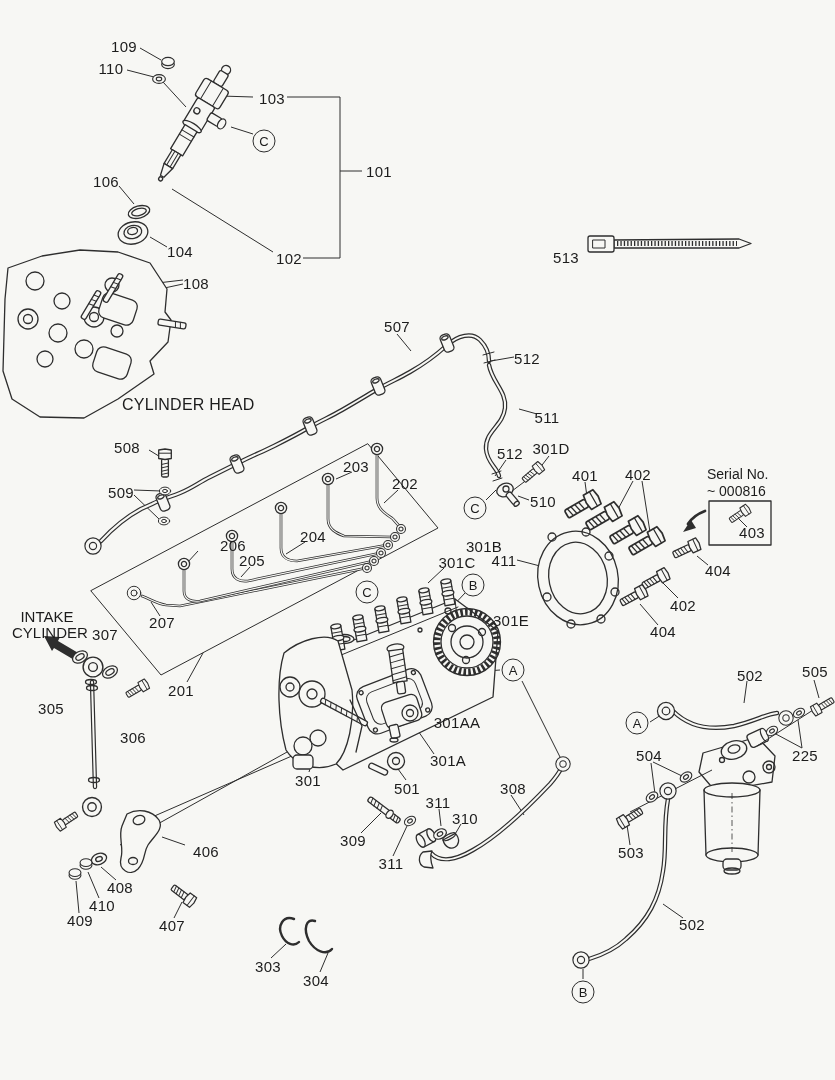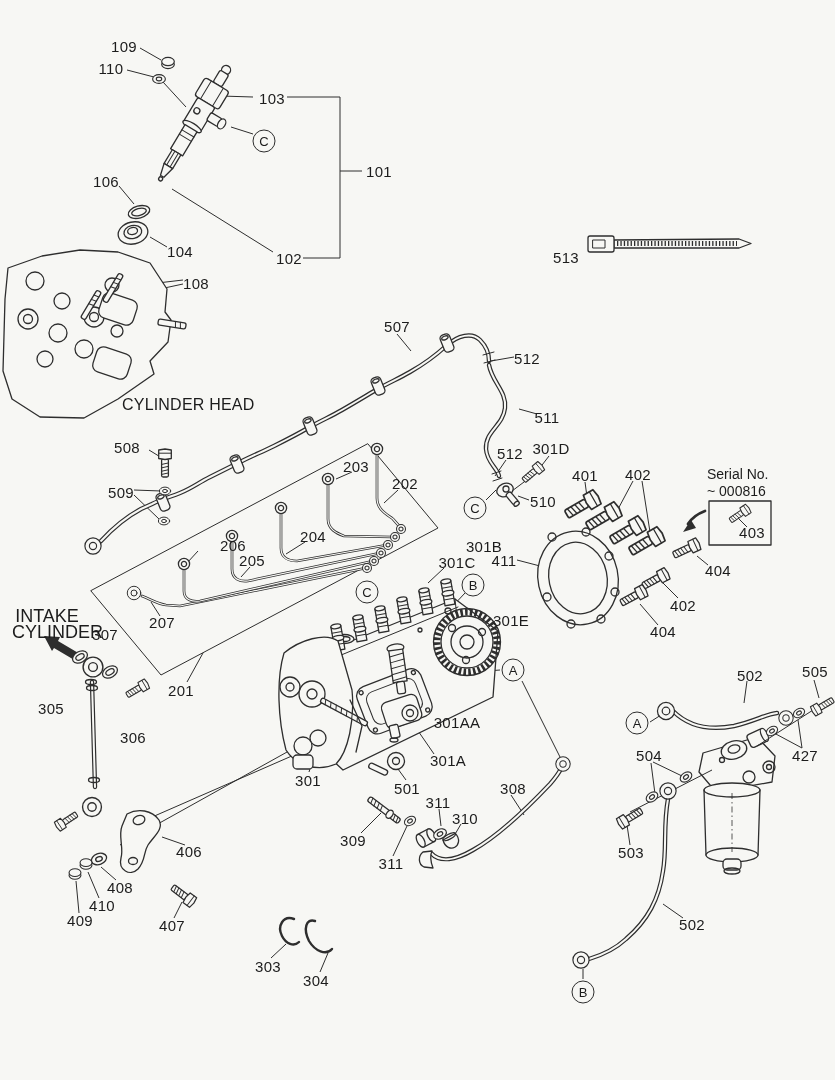--- a/index.html
+++ b/index.html
@@ -6,21 +6,21 @@
   .stage{position:relative;width:835px;height:1080px;background:#f7f7f4;overflow:hidden;
          font-family:"Liberation Sans",sans-serif;}
   .stage svg{position:absolute;left:0;top:0;}
   .callout{position:absolute;transform:translate(-50%,-50%);font-size:15px;color:#1c1c1c;
            letter-spacing:.3px;white-space:nowrap;}
   .marker{position:absolute;transform:translate(-50%,-50%);width:23px;height:23px;
           border:1.5px solid #2e2e2e;border-radius:50%;display:flex;align-items:center;
           justify-content:center;font-size:13px;color:#1c1c1c;background:#f7f7f4;box-sizing:border-box;}
   .note{position:absolute;color:#1c1c1c;}
   #note-cylhead{left:94px;top:396px;font-size:16px;letter-spacing:.2px;margin-left:28px;}
-  #note-intake{left:12px;top:609px;width:70px;text-align:center;font-size:18px;line-height:15.5px;}
+  #note-intake{left:12px;top:609px;width:70px;text-align:center;font-size:15px;line-height:15.5px;}
   #note-serial{left:707px;top:466px;font-size:14px;line-height:17px;}
   
   .ln{stroke:#2e2e2e;stroke-width:1.3;fill:none;stroke-linecap:round;stroke-linejoin:round;}
   .thin{stroke-width:1;}
   .fb{fill:#f7f7f4;}
   .leader{stroke:#2e2e2e;stroke-width:1;fill:none;}
   .tube{stroke:#2e2e2e;stroke-width:4.4;fill:none;stroke-linecap:round;}
   .core{stroke:#f7f7f4;stroke-width:2;fill:none;stroke-linecap:round;}
   .pipe{stroke:#2e2e2e;stroke-width:2.7;fill:none;stroke-linecap:round;}
   .pcore{stroke:#f7f7f4;stroke-width:1.2;fill:none;stroke-linecap:round;}
@@ -567,30 +567,30 @@
     <div class="callout" style="left: 133px; top: 737px;">306</div>
     <div class="callout" style="left: 457px; top: 722px;">301AA</div>
     <div class="callout" style="left: 448px; top: 760px;">301A</div>
     <div class="callout" style="left: 308px; top: 780px;">301</div>
     <div class="callout" style="left: 407px; top: 788px;">501</div>
     <div class="callout" style="left: 513px; top: 788px;">308</div>
     <div class="callout" style="left: 353px; top: 840px;">309</div>
     <div class="callout" style="left: 438px; top: 802px;">311</div>
     <div class="callout" style="left: 465px; top: 818px;">310</div>
     <div class="callout" style="left: 391px; top: 863px;">311</div>
-    <div class="callout" style="left: 189px; top: 851px;">406</div>
+    <div class="callout" style="left: 206px; top: 851px;">406</div>
     <div class="callout" style="left: 120px; top: 887px;">408</div>
     <div class="callout" style="left: 102px; top: 905px;">410</div>
     <div class="callout" style="left: 80px; top: 920px;">409</div>
     <div class="callout" style="left: 172px; top: 925px;">407</div>
     <div class="callout" style="left: 268px; top: 966px;">303</div>
     <div class="callout" style="left: 316px; top: 980px;">304</div>
     <div class="callout" style="left: 750px; top: 675px;">502</div>
     <div class="callout" style="left: 815px; top: 671px;">505</div>
-    <div class="callout" style="left: 805px; top: 755px;">427</div>
+    <div class="callout" style="left: 805px; top: 755px;">225</div>
     <div class="callout" style="left: 649px; top: 755px;">504</div>
     <div class="callout" style="left: 631px; top: 852px;">503</div>
     <div class="callout" style="left: 692px; top: 924px;">502</div>
     <div class="marker" style="left: 264px; top: 141px;">C</div>
     <div class="marker" style="left: 367px; top: 592px;">C</div>
     <div class="marker" style="left: 475px; top: 508px;">C</div>
     <div class="marker" style="left: 473px; top: 585px;">B</div>
     <div class="marker" style="left: 513px; top: 670px;">A</div>
     <div class="marker" style="left: 637px; top: 723px;">A</div>
     <div class="marker" style="left: 583px; top: 992px;">B</div>

